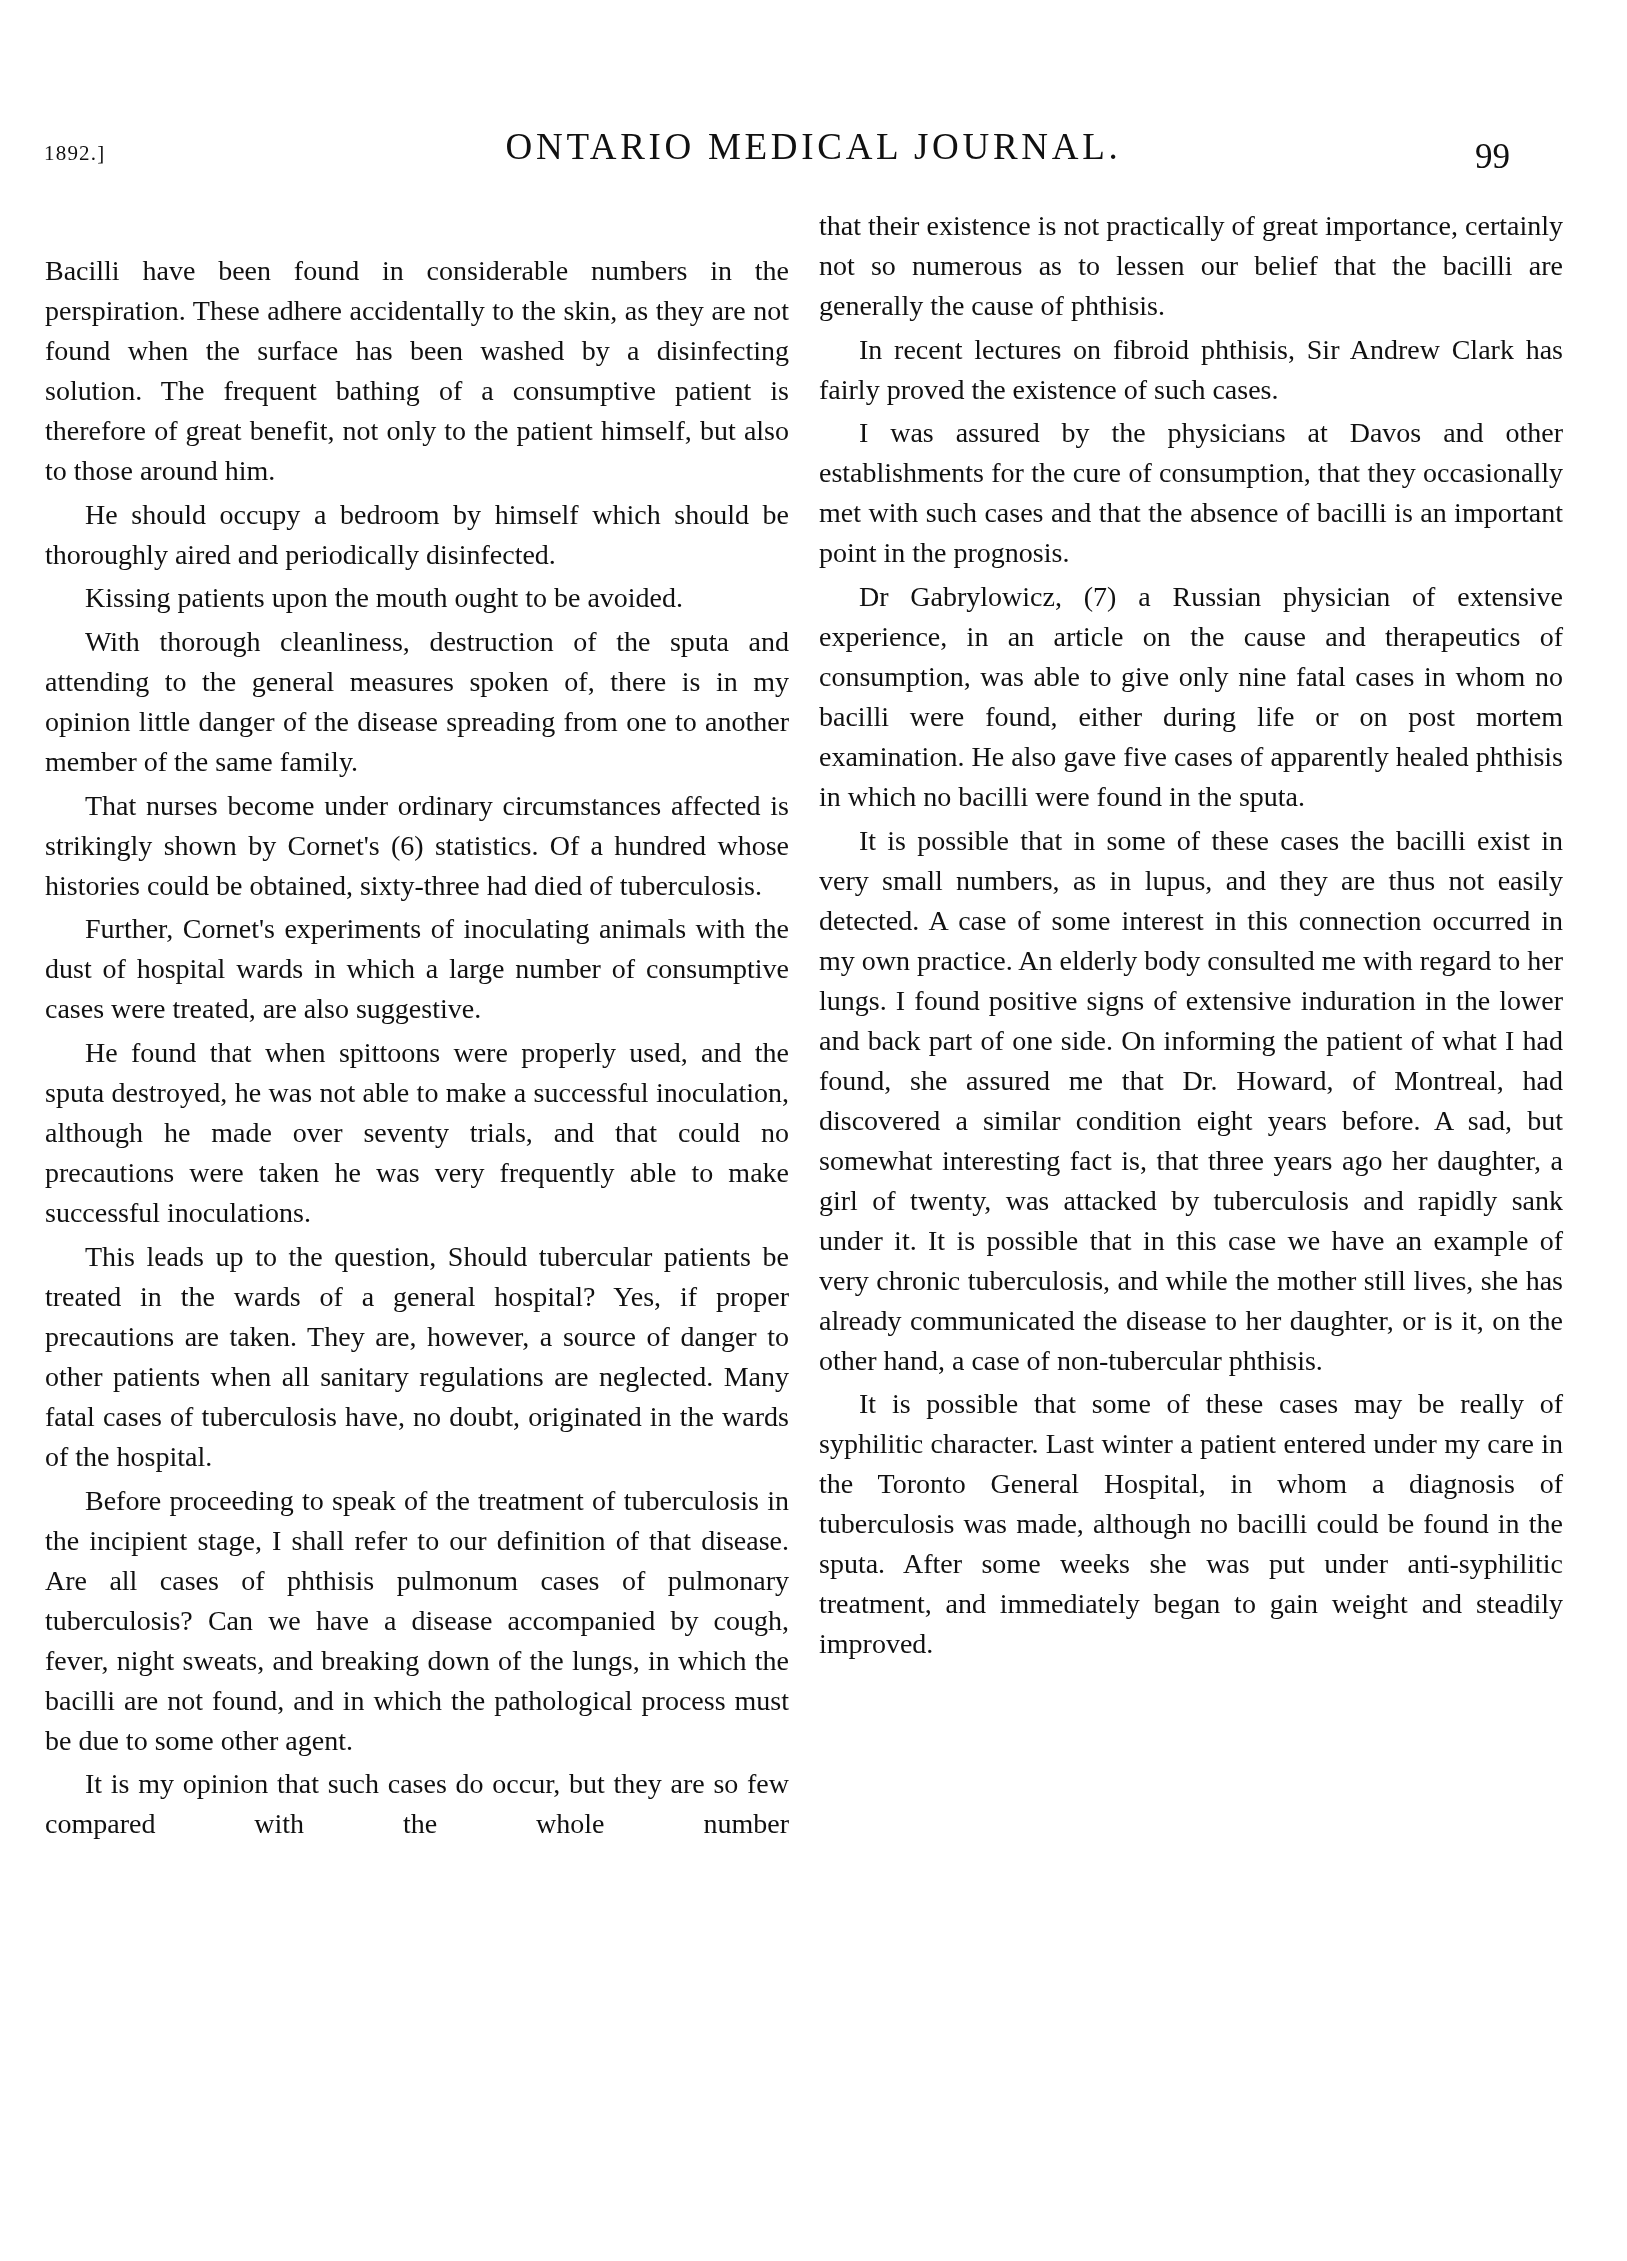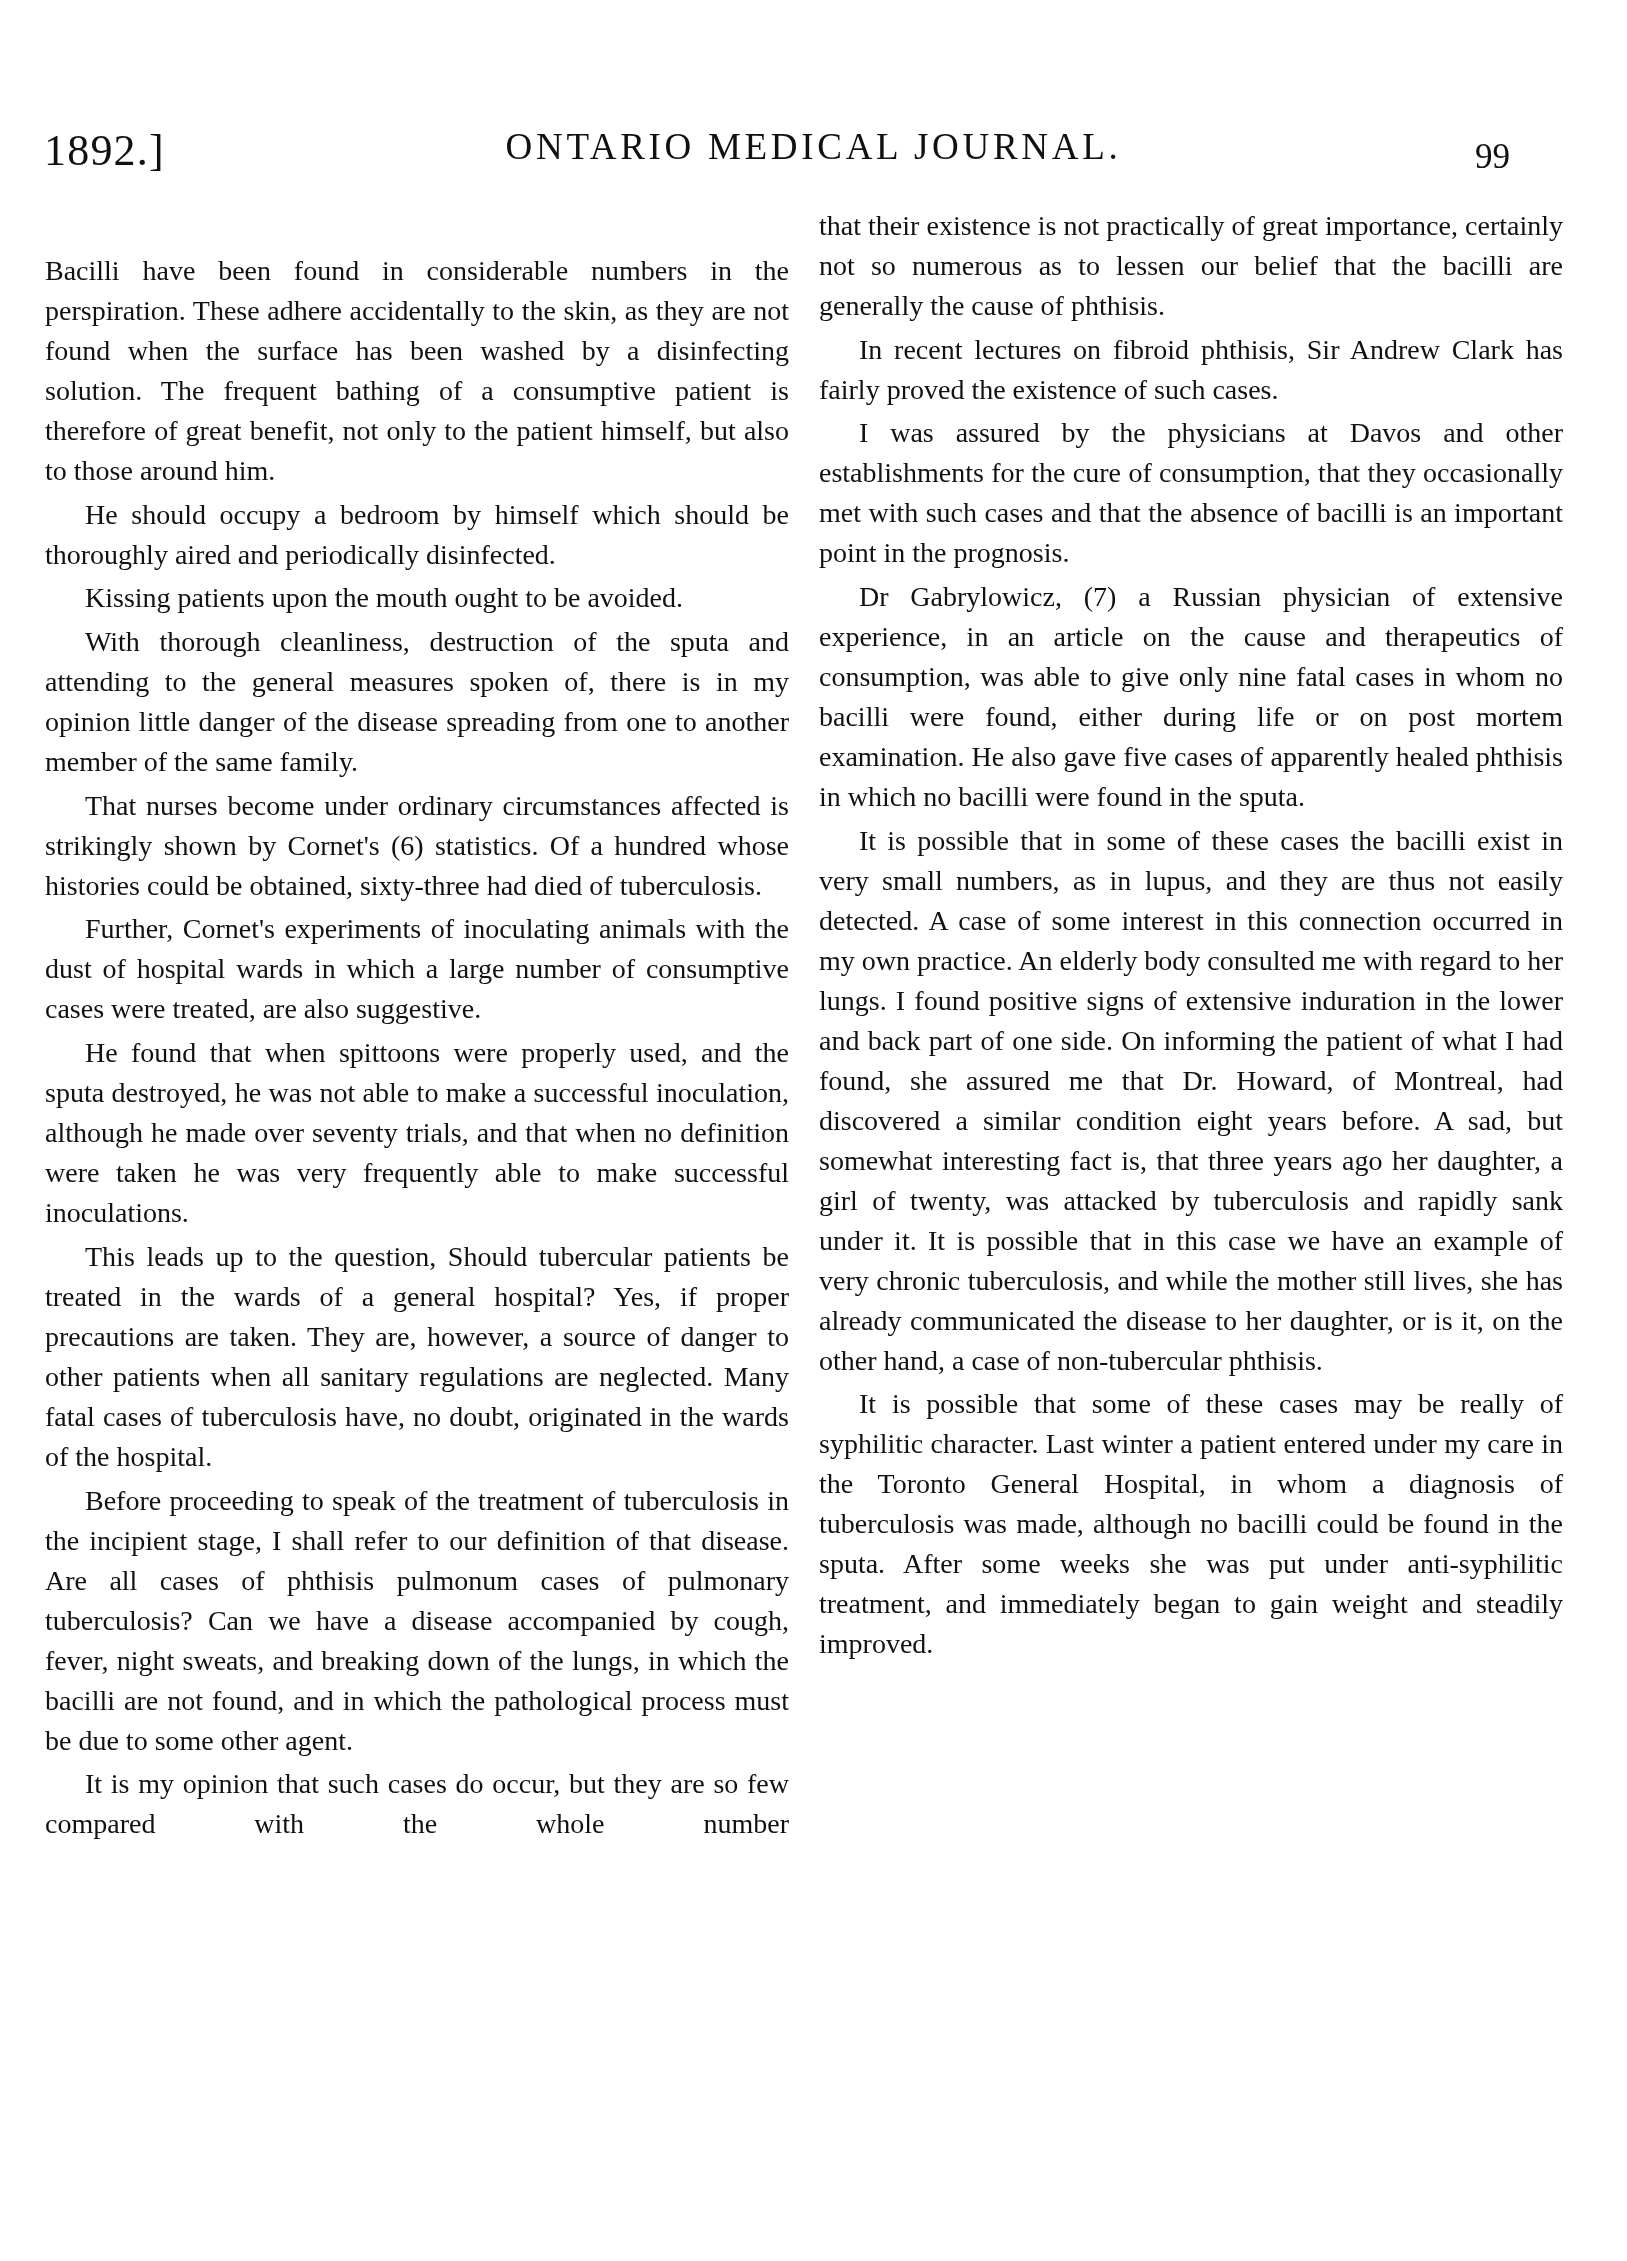--- a/index.html
+++ b/index.html
@@ -1,19 +1,19 @@
 <!DOCTYPE html>
 <html style="font-size:10px"><head>
 <meta charset="utf-8">
 <style>
   html, body { margin:0; padding:0; background:#ffffff; }
   body { width:1627px; height:2261px; position:relative; overflow:hidden;
          font-family:"Liberation Serif","DejaVu Serif",serif; color:#111; }
   .header { position:absolute; top:125px; left:0; width:1627px; height:56px; }
-  .hdr-year { position:absolute; left:44px; top:0; font-size:44px; letter-spacing:1.2px; }
+  .hdr-year { position:absolute; left:44px; top:16px; font-size:21px; letter-spacing:1.2px; }
   .hdr-title { position:absolute; left:0; width:1627px; text-align:center; top:0; font-size:37px; letter-spacing:3.7px; }
   .hdr-page { position:absolute; left:1475px; top:12px; font-size:35px; }
   .col { position:absolute; top:206px; width:744px; font-size:28px; line-height:40px; text-align:justify; }
   .col-left { left:45px;margin-top:45px; }
   .col-right { left:819px; }
   .col p { margin:0 0 3.7px 0; text-indent:40px; hyphens:none; }
   .col p.noindent { text-indent:0; }
   .col p.last-open { text-align-last:justify; }
 </style>
 </head>
@@ -25,21 +25,21 @@
   <span class="hdr-page">99</span>
 </div>
 
 <div class="col col-left">
   <p class="noindent">Bacilli have been found in considerable numbers in the perspiration. These adhere accidentally to the skin, as they are not found when the surface has been washed by a disinfecting solution. The frequent bathing of a consumptive patient is therefore of great benefit, not only to the patient himself, but also to those around him.</p>
   <p>He should occupy a bedroom by himself which should be thoroughly aired and periodically disinfected.</p>
   <p>Kissing patients upon the mouth ought to be avoided.</p>
   <p>With thorough cleanliness, destruction of the sputa and attending to the general measures spoken of, there is in my opinion little danger of the disease spreading from one to another member of the same family.</p>
   <p>That nurses become under ordinary circumstances affected is strikingly shown by Cornet's (6) statistics. Of a hundred whose histories could be obtained, sixty-three had died of tuberculosis.</p>
   <p>Further, Cornet's experiments of inoculating animals with the dust of hospital wards in which a large number of consumptive cases were treated, are also suggestive.</p>
-  <p>He found that when spittoons were properly used, and the sputa destroyed, he was not able to make a successful inoculation, although he made over seventy trials, and that when no definition were taken he was very frequently able to make successful inoculations.</p>
+  <p>He found that when spittoons were properly used, and the sputa destroyed, he was not able to make a successful inoculation, although he made over seventy trials, and that could no precautions were taken he was very frequently able to make successful inoculations.</p>
   <p>This leads up to the question, Should tubercular patients be treated in the wards of a general hospital? Yes, if proper precautions are taken. They are, however, a source of danger to other patients when all sanitary regulations are neglected. Many fatal cases of tuberculosis have, no doubt, originated in the wards of the hospital.</p>
   <p>Before proceeding to speak of the treatment of tuberculosis in the incipient stage, I shall refer to our definition of that disease. Are all cases of phthisis pulmonum cases of pulmonary tuberculosis? Can we have a disease accompanied by cough, fever, night sweats, and breaking down of the lungs, in which the bacilli are not found, and in which the pathological process must be due to some other agent.</p>
   <p class="last-open">It is my opinion that such cases do occur, but they are so few compared with the whole number</p>
 </div>
 
 <div class="col col-right">
   <p class="noindent">that their existence is not practically of great importance, certainly not so numerous as to lessen our belief that the bacilli are generally the cause of phthisis.</p>
   <p>In recent lectures on fibroid phthisis, Sir Andrew Clark has fairly proved the existence of such cases.</p>
   <p>I was assured by the physicians at Davos and other establishments for the cure of consumption, that they occasionally met with such cases and that the absence of bacilli is an important point in the prognosis.</p>
   <p>Dr Gabrylowicz, (7) a Russian physician of extensive experience, in an article on the cause and therapeutics of consumption, was able to give only nine fatal cases in whom no bacilli were found, either during life or on post mortem examination. He also gave five cases of apparently healed phthisis in which no bacilli were found in the sputa.</p>

